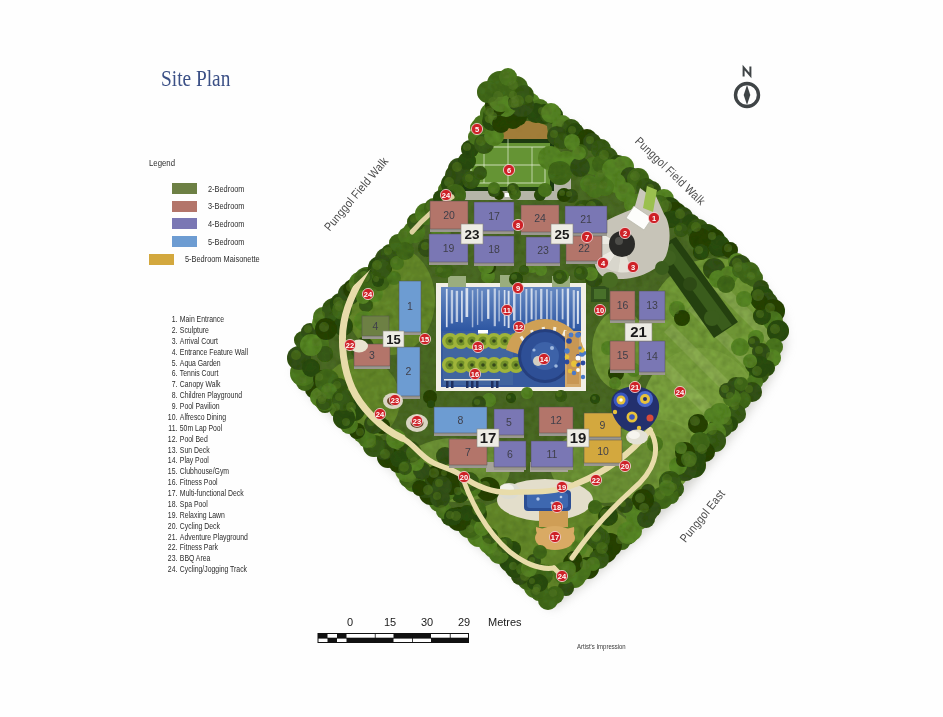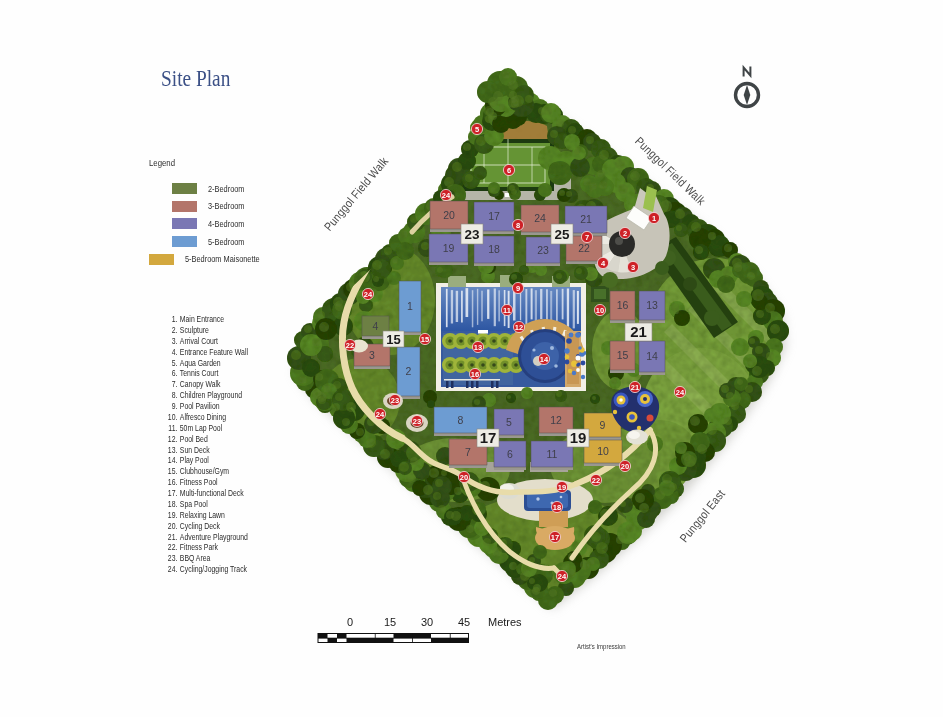--- a/index.html
+++ b/index.html
@@ -1080,16 +1080,16 @@
       <div class="li"><span class="num">23.</span><span class="it">BBQ Area</span></div>
       <div class="li"><span class="num">24.</span><span class="it">Cycling/Jogging Track</span></div>
     </div>
 <div class="road" id="r1">Punggol Field Walk</div>
 <div class="road" id="r2">Punggol Field Walk</div>
 <div class="road" id="r3">Punggol East</div>
 <div id="sblabels">
 <span class="sbl" style="left:347px;top:616px">0</span>
 <span class="sbl" style="left:384px;top:616px">15</span>
 <span class="sbl" style="left:421px;top:616px">30</span>
-<span class="sbl" style="left:458px;top:616px">45</span>
+<span class="sbl" style="left:458px;top:616px">29</span>
 <span class="sbl" style="left:488px;top:616px">Metres</span>
 </div>
 <div id="ai">Artist's Impression</div>
 </div>
 </body></html>

